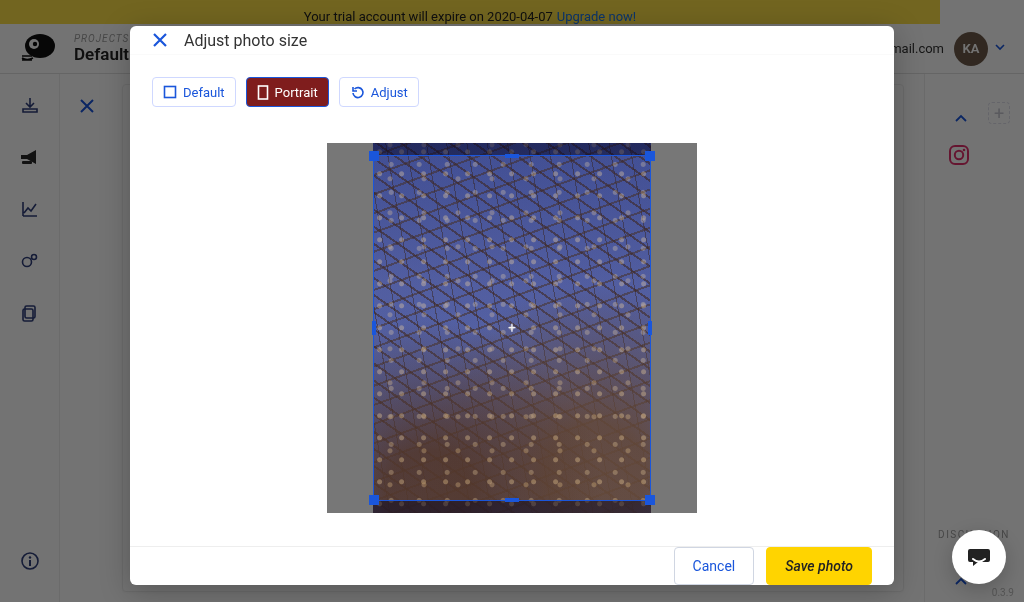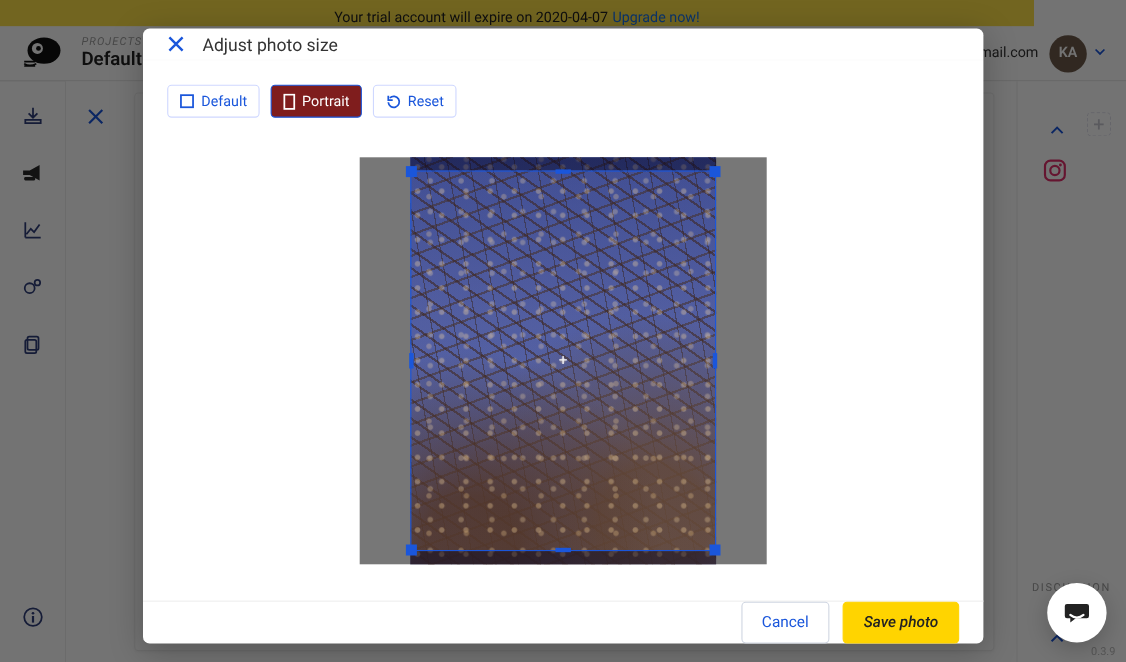--- a/index.html
+++ b/index.html
@@ -273,21 +273,21 @@
           </svg>
       </span>
       <span>Portrait</span>
     </button>
     <button class="seg-btn">
       <span class="picon">
         <svg width="15" height="15" viewBox="0 0 15 15">
             <path d="M3 8 a5 5 0 1 0 1.5 -4 M3 2 v4 h4" stroke="#1a56db" stroke-width="1.6" fill="none"></path>
           </svg>
       </span>
-      <span>Reset</span>
+      <span>Adjust</span>
     </button>
   </div>
 
   <div class="modal-body">
     <div class="crop-stage">
       <div class="photo"></div>
       <div class="shade top"></div>
       <div class="shade bottom"></div>
       <div class="crop-rect">
         <div class="handle" style="left:-5px; top:-5px;"></div>

